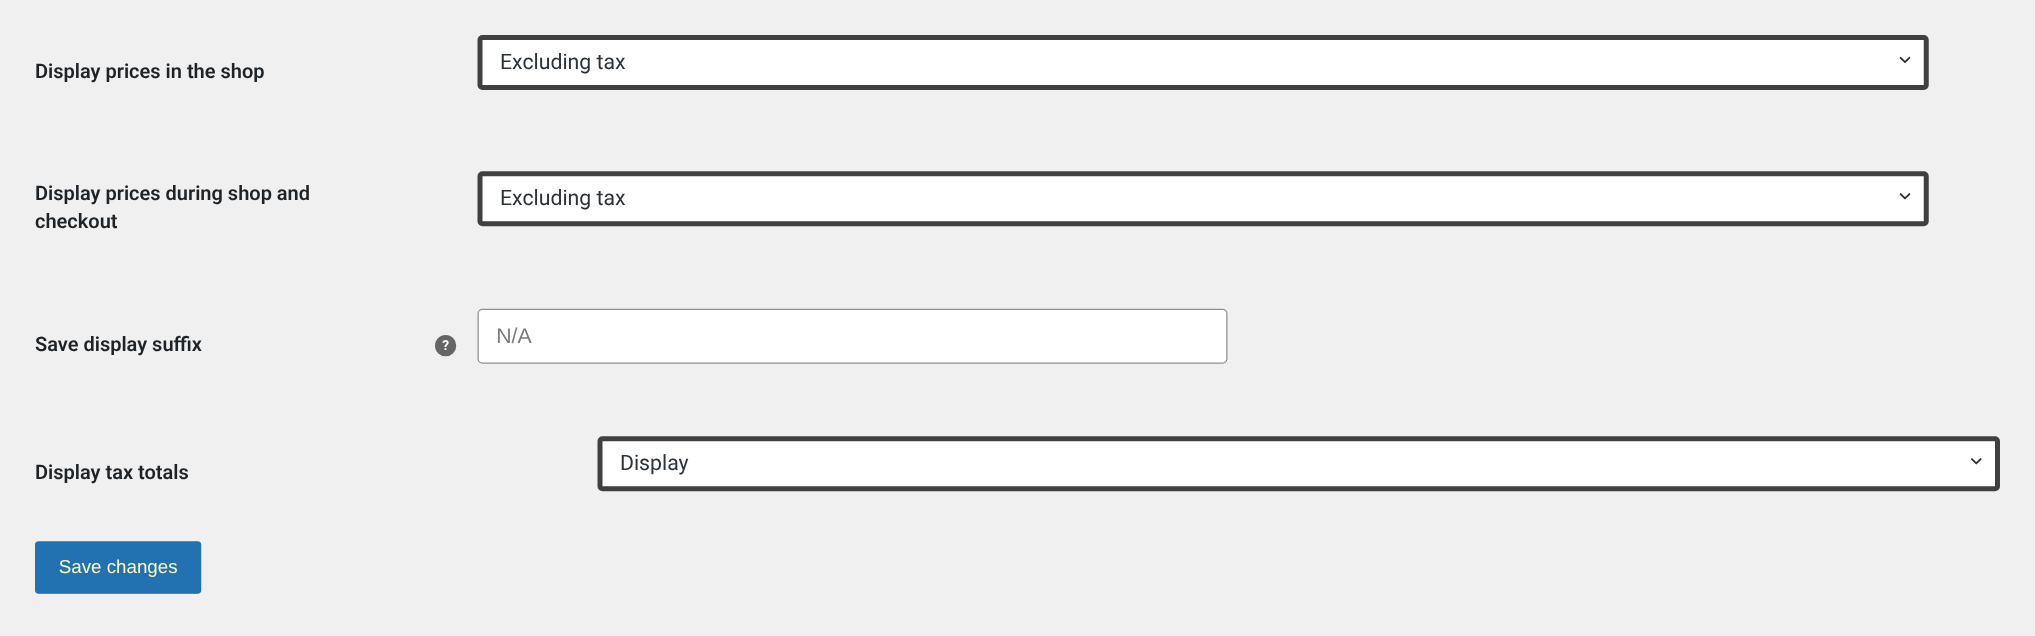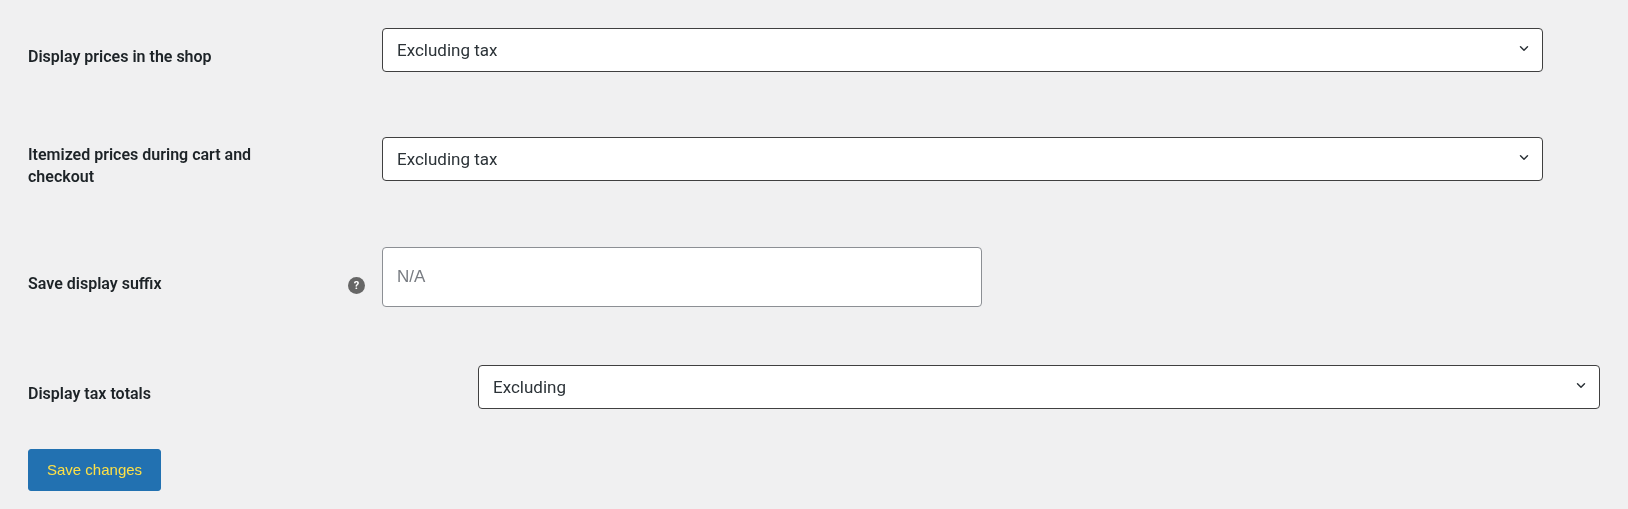--- a/index.html
+++ b/index.html
@@ -63,21 +63,21 @@
       flex: 1;
     }
     .select-wrap {
       position: relative;
       width: 100%;
       max-width: 1161px;
     }
     .select-control {
       width: 100%;
       height: 44px;
-      border: 1px solid #404040;
+      border: 4px solid #404040;
       border-radius: 4px;
       background: #fff;
       padding: 0 36px 0 14px;
       font-size: 17px;
       color: #2c3338;
       appearance: none;
       -webkit-appearance: none;
       -moz-appearance: none;
       cursor: pointer;
       line-height: 42px;
@@ -88,35 +88,35 @@
     .select-chevron {
       position: absolute;
       right: 12px;
       top: 50%;
       transform: translateY(-50%);
       pointer-events: none;
       color: #2c3338;
     }
     .text-input {
       width: 600px;
-      height: 60px;
+      height: 44px;
       border: 1px solid #8c8f94;
       border-radius: 4px;
       background: #fff;
       padding: 0 14px;
       font-size: 17px;
       color: #2c3338;
     }
     .text-input::placeholder {
       color: #787c82;
     }
     .button-primary {
       display: inline-block;
       background: #2271b1;
-      color: #fde047;
+      color: #fef9c3;
       border: 1px solid #2271b1;
       border-radius: 3px;
       padding: 0 18px;
       height: 42px;
       font-size: 15px;
       cursor: pointer;
       line-height: 40px;
     }
   </style>
 </head>
@@ -138,21 +138,21 @@
           <svg width="14" height="14" viewBox="0 0 24 24" fill="none" stroke="currentColor" stroke-width="2.5" stroke-linecap="round" stroke-linejoin="round">
               <polyline points="6 9 12 15 18 9"></polyline>
             </svg>
         </span>
       </div>
     </div>
   </div>
 
   <div class="form-row">
     <div class="label-col">
-      <label>Itemized prices during cart and checkout</label>
+      <label>Display prices during shop and checkout</label>
     </div>
     <div class="help-col"></div>
     <div class="field-col">
       <div class="select-wrap">
         <div class="select-control">Excluding tax</div>
         <span class="select-chevron">
           <svg width="14" height="14" viewBox="0 0 24 24" fill="none" stroke="currentColor" stroke-width="2.5" stroke-linecap="round" stroke-linejoin="round">
               <polyline points="6 9 12 15 18 9"></polyline>
             </svg>
         </span>
@@ -172,21 +172,21 @@
     </div>
   </div>
 
   <div class="form-row">
     <div class="label-col">
       <label>Display tax totals</label>
     </div>
     <div class="help-col"></div>
     <div class="field-col">
       <div class="select-wrap">
-        <div class="select-control">Excluding</div>
+        <div class="select-control">Display</div>
         <span class="select-chevron">
           <svg width="14" height="14" viewBox="0 0 24 24" fill="none" stroke="currentColor" stroke-width="2.5" stroke-linecap="round" stroke-linejoin="round">
               <polyline points="6 9 12 15 18 9"></polyline>
             </svg>
         </span>
       </div>
     </div>
   </div>
 
 </div>

